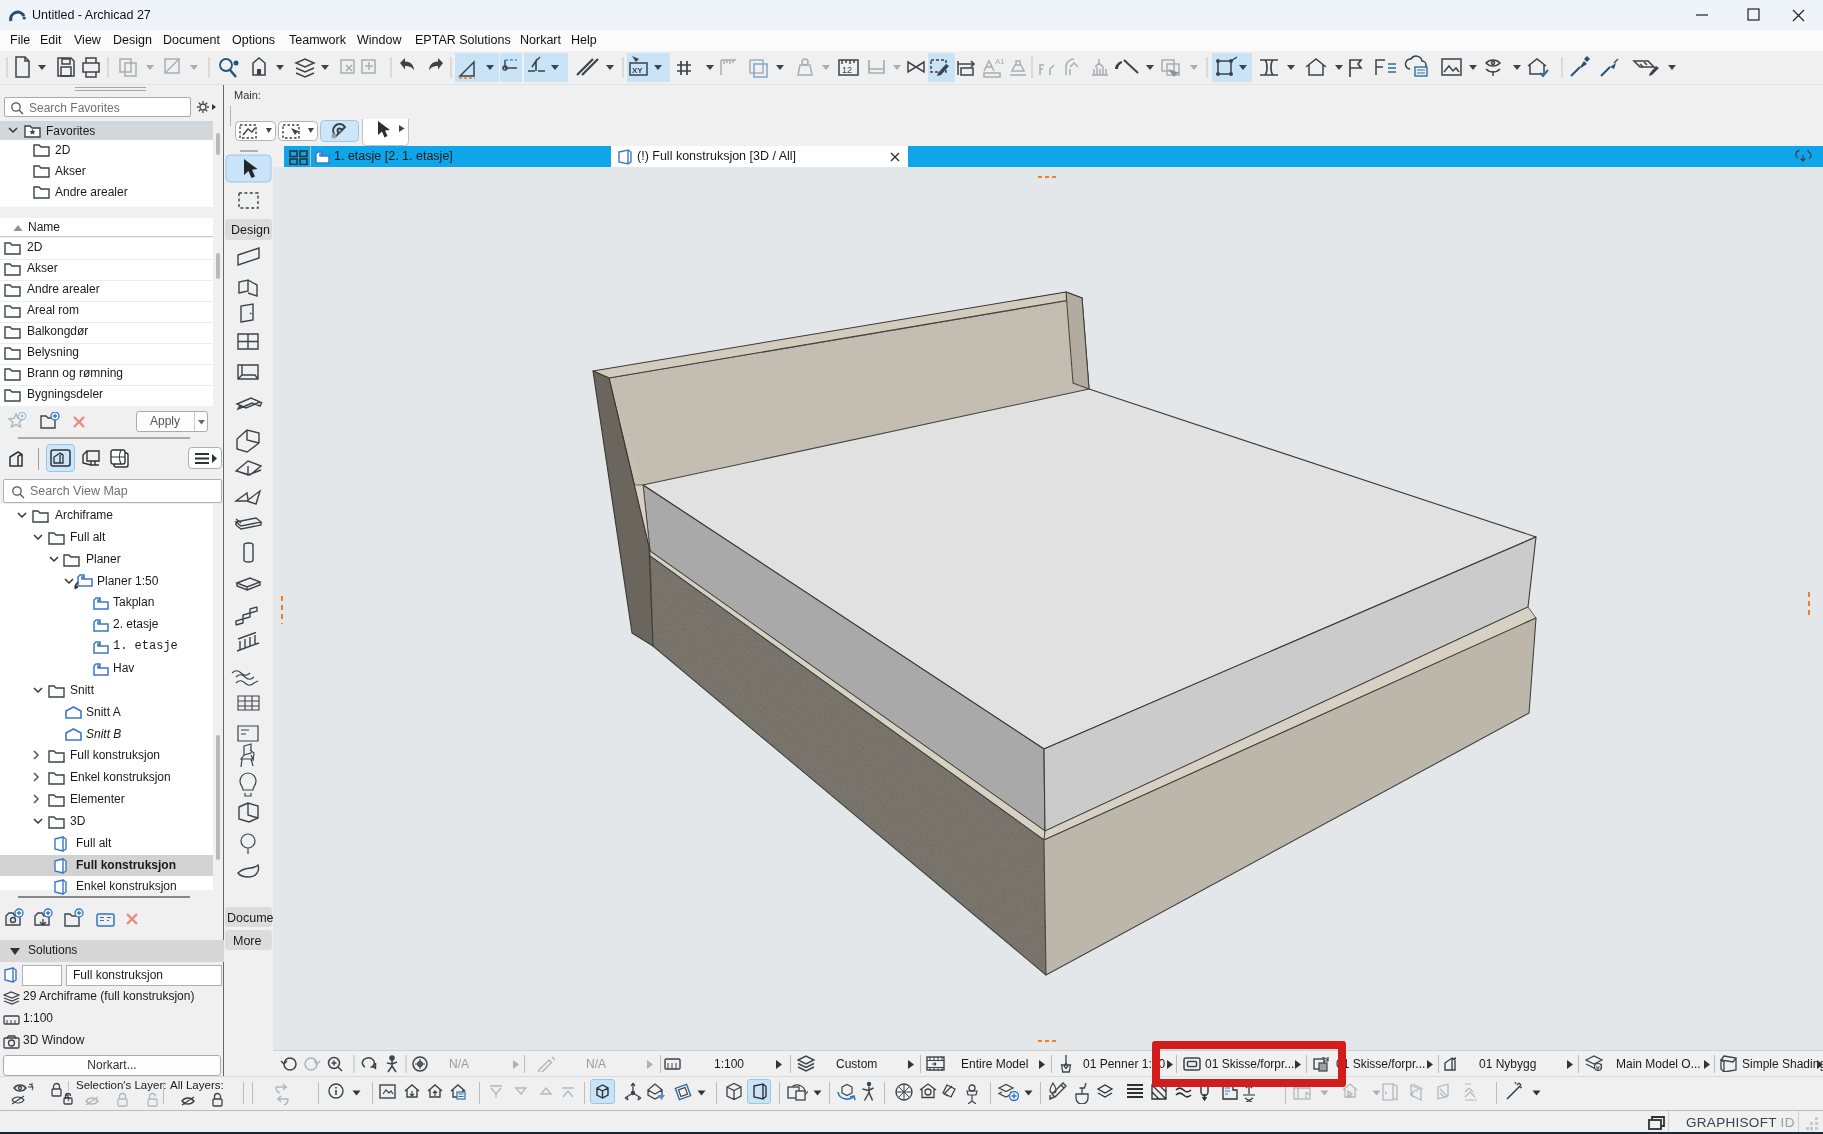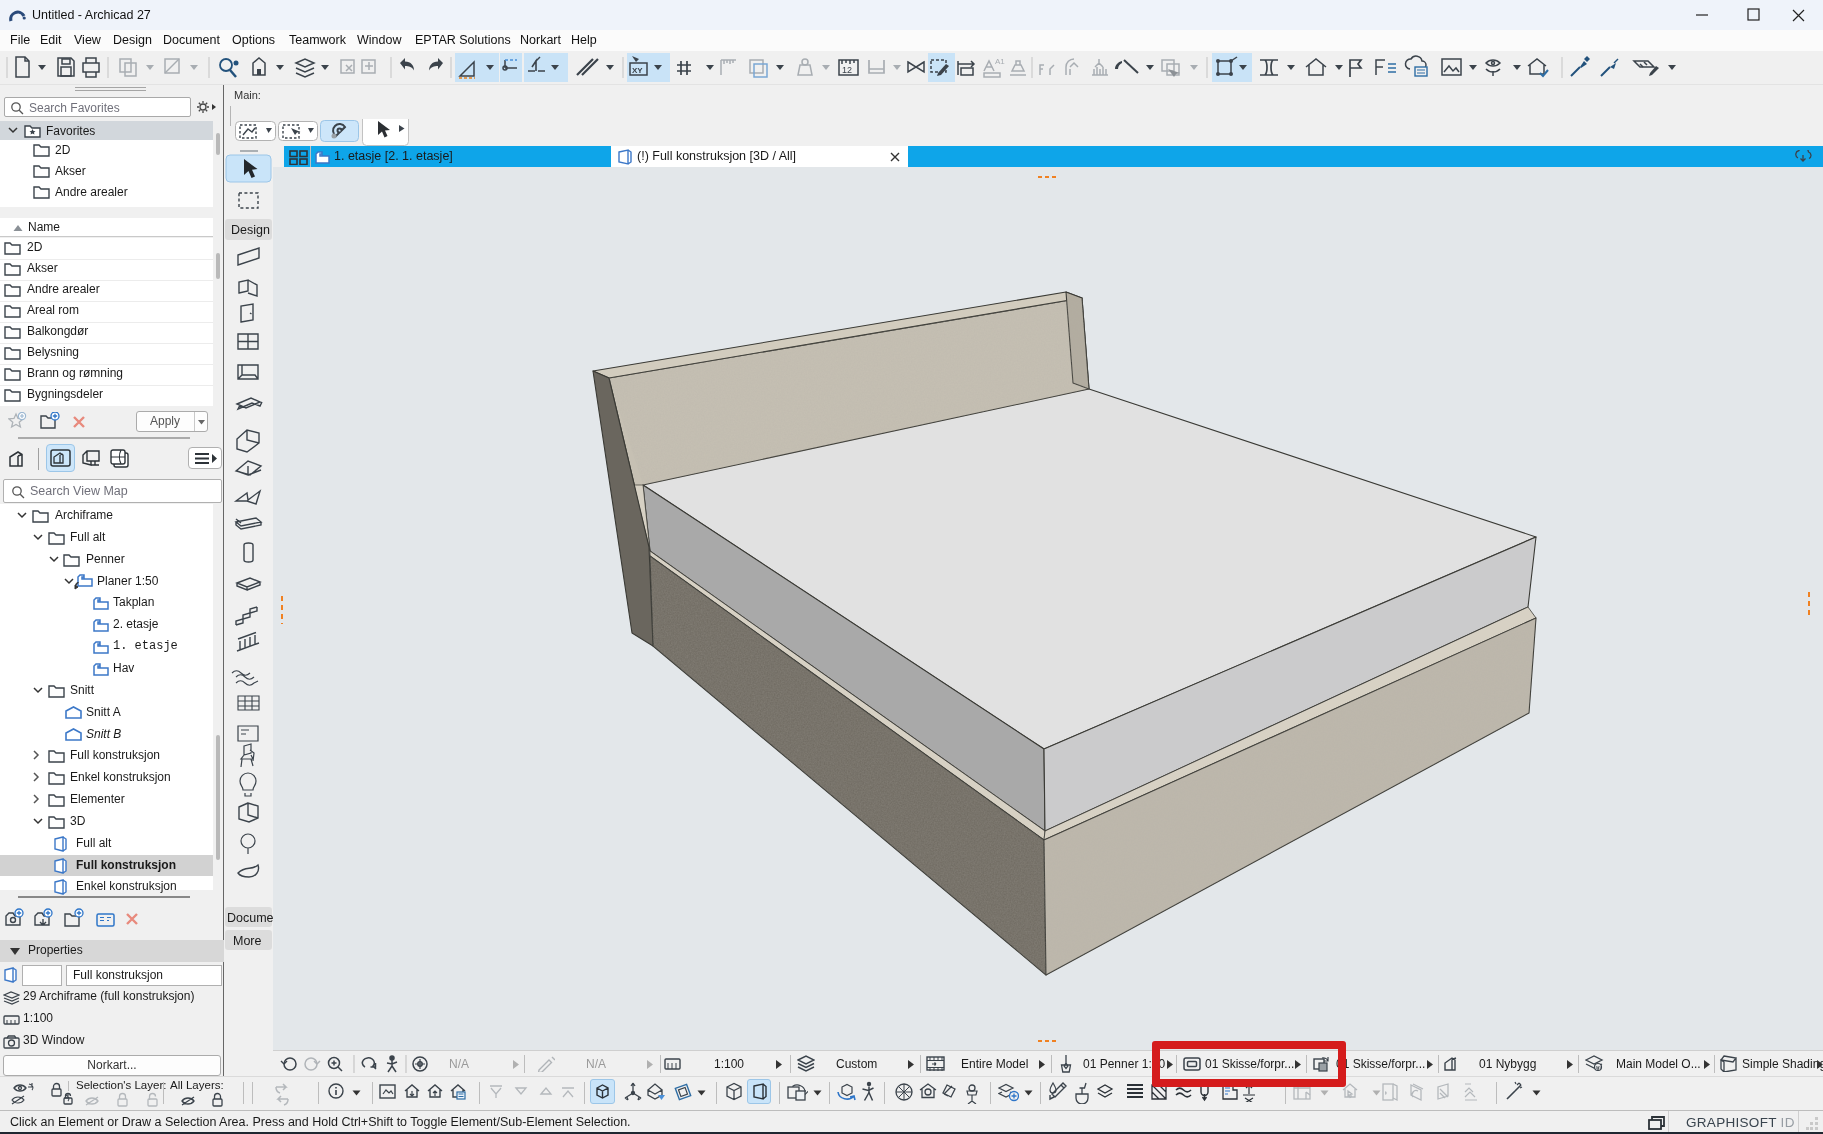--- a/index.html
+++ b/index.html
@@ -520,21 +520,21 @@
       <svg class="abs" style="left:48px;top:446px" width="17" height="14" viewBox="0 0 17 14">
       <path d="M1 2 v11 h15 v-9 h-8 l-2 -2 z" fill="#fdfdfd" stroke="#3b434b" stroke-width="1.4"></path>
     </svg>
       <div class="txt" style="left:70px;top:445px;">Full alt</div>
       <svg class="abs" style="left:49px;top:471px" width="10" height="7" viewBox="0 0 10 7">
       <path d="M1 1 l4 4 4 -4" fill="none" stroke="#333" stroke-width="1.5"></path>
     </svg>
       <svg class="abs" style="left:63px;top:468px" width="17" height="14" viewBox="0 0 17 14">
       <path d="M1 2 v11 h15 v-9 h-8 l-2 -2 z" fill="#fdfdfd" stroke="#3b434b" stroke-width="1.4"></path>
     </svg>
-      <div class="txt" style="left:86px;top:467px;">Penner</div>
+      <div class="txt" style="left:86px;top:467px;">Planer</div>
       <svg class="abs" style="left:64px;top:493px" width="10" height="7" viewBox="0 0 10 7">
       <path d="M1 1 l4 4 4 -4" fill="none" stroke="#333" stroke-width="1.5"></path>
     </svg>
       <svg class="abs" style="left:74px;top:487px" width="19" height="18" viewBox="0 0 19 18">
       <path d="M4 5 v9 h14 v-7 h-8 v-4 h-4 z m4 0 v2 h2 v-2 z" fill="#fff" stroke="#3c78c8" stroke-width="1.5"></path>
       <path d="M1 17 v-4 l3 2 z M1.5 14.5 c0 -3 1 -4 3 -4" fill="#333" stroke="#333" stroke-width="1"></path>
     </svg>
       <div class="txt" style="left:97px;top:489px;">Planer 1:50</div>
       <svg class="abs" style="left:93px;top:510px" width="16" height="15" viewBox="0 0 16 15">
       <path d="M1 5 v9 h14 v-7 h-8 v-4 h-4 z m4 0 v2 h2 v-2 z" fill="#fff" stroke="#3c78c8" stroke-width="1.5"></path>
@@ -625,21 +625,21 @@
       <path d="M74 2.8 v4.4 M71.8 5 h4.4" stroke="#2e75c8" stroke-width="1.3"></path>
       <rect x="92" y="6" width="17" height="12" rx="1.5" fill="none" stroke="#2e75c8" stroke-width="1.5"></rect>
       <path d="M95 9.5 h4 m-4 3 h4 m3 -3 h4 m-4 3 h2" stroke="#2e75c8" stroke-width="1.2"></path>
       <path d="M122 6 l10 10 M132 6 l-10 10" stroke="#e88a7d" stroke-width="2.4"></path>
     </svg>
 
     <div class="abs" style="left:0;top:855px;width:224px;height:22px;background:#d7d7d7">
       <svg class="abs" style="left:10px;top:8px" width="10" height="7" viewBox="0 0 10 7">
         <path d="M0 0 h10 l-5 7 z" fill="#333"></path>
       </svg>
-      <div class="txt" style="left:28px;top:3px">Properties</div>
+      <div class="txt" style="left:28px;top:3px">Solutions</div>
     </div>
     <svg class="abs" style="left:3px;top:882px" width="15" height="16" viewBox="0 0 15 16">
       <path d="M2 3 l8 -2 v14 l-8 -2 z M10 1 l3 2 v10 l-3 2" fill="#fff" stroke="#3c78c8" stroke-width="1.4"></path>
     </svg>
     <div class="abs" style="left:22px;top:880px;width:40px;height:21px;background:#fff;border:1px solid #b0b0b0"></div>
     <div class="abs" style="left:66px;top:880px;width:156px;height:21px;background:#fff;border:1px solid #b0b0b0">
       <div class="txt" style="left:6px;top:2px">Full konstruksjon</div>
     </div>
     <svg class="abs" style="left:3px;top:906px" width="17" height="14" viewBox="0 0 17 14">
       <path d="M1 4 l7 -3 8 3 -7 3 z M1 7 l8 3 7 -3 M1 10 l8 3 7 -3" fill="none" stroke="#3b434b" stroke-width="1.3"></path>
@@ -967,21 +967,20 @@
     <div class="abs" style="left:1496px;top:5px;width:1px;height:22px;background:#bdbdbd"></div>
     <svg class="abs" style="left:1504px;top:4px" width="20" height="21" viewBox="0 0 20 21">
       <path d="M3 18 L13 8 m2 -2 l-4 4 m4 -4 l2 -2" stroke="#3b434b" stroke-width="1.6" fill="none"></path>
       <path d="M15 2 l2 2 m-4 0 l2 -2 m1 5 l2 -1 m-6 -3 l-1 -2" stroke="#3b434b" stroke-width="1.2" fill="none"></path>
     </svg>
     <svg class="abs" style="left:1532px;top:13px" width="9" height="6" viewBox="0 0 9 6">
       <path d="M0.5 0.5 h8 l-4 5 z" fill="#333"></path>
     </svg>
   </div>
   <div class="abs" id="statusbar">
-    <div class="txt" style="left:10px;top:4px;font-size:12.5px">Click an Element or Draw a Selection Area. Press and Hold Ctrl+Shift to Toggle Element/Sub-Element Selection.</div>
     <svg class="abs" style="left:1648px;top:5px" width="17" height="14" viewBox="0 0 17 14">
       <path d="M4 4 V1 h12 v9 h-3" fill="none" stroke="#2b3137" stroke-width="1.8"></path>
       <rect x="1" y="4" width="12" height="9" fill="none" stroke="#2b3137" stroke-width="1.8"></rect>
     </svg>
     <div class="abs" style="left:1668px;top:0;width:1px;height:22px;background:#cfcfcf"></div>
     <div class="txt" style="left:1686px;top:4px;font-size:13.5px;color:#39444e;letter-spacing:0.3px">GRAPHISOFT <span style="color:#979da3">ID</span></div>
     <div class="abs" style="left:1798px;top:0;width:1px;height:22px;background:#cfcfcf"></div>
     <svg class="abs" style="left:1806px;top:6px" width="13" height="13" viewBox="0 0 13 13">
       <g fill="#c9c9c9">
         <rect x="9" y="0" width="3" height="3"></rect>

